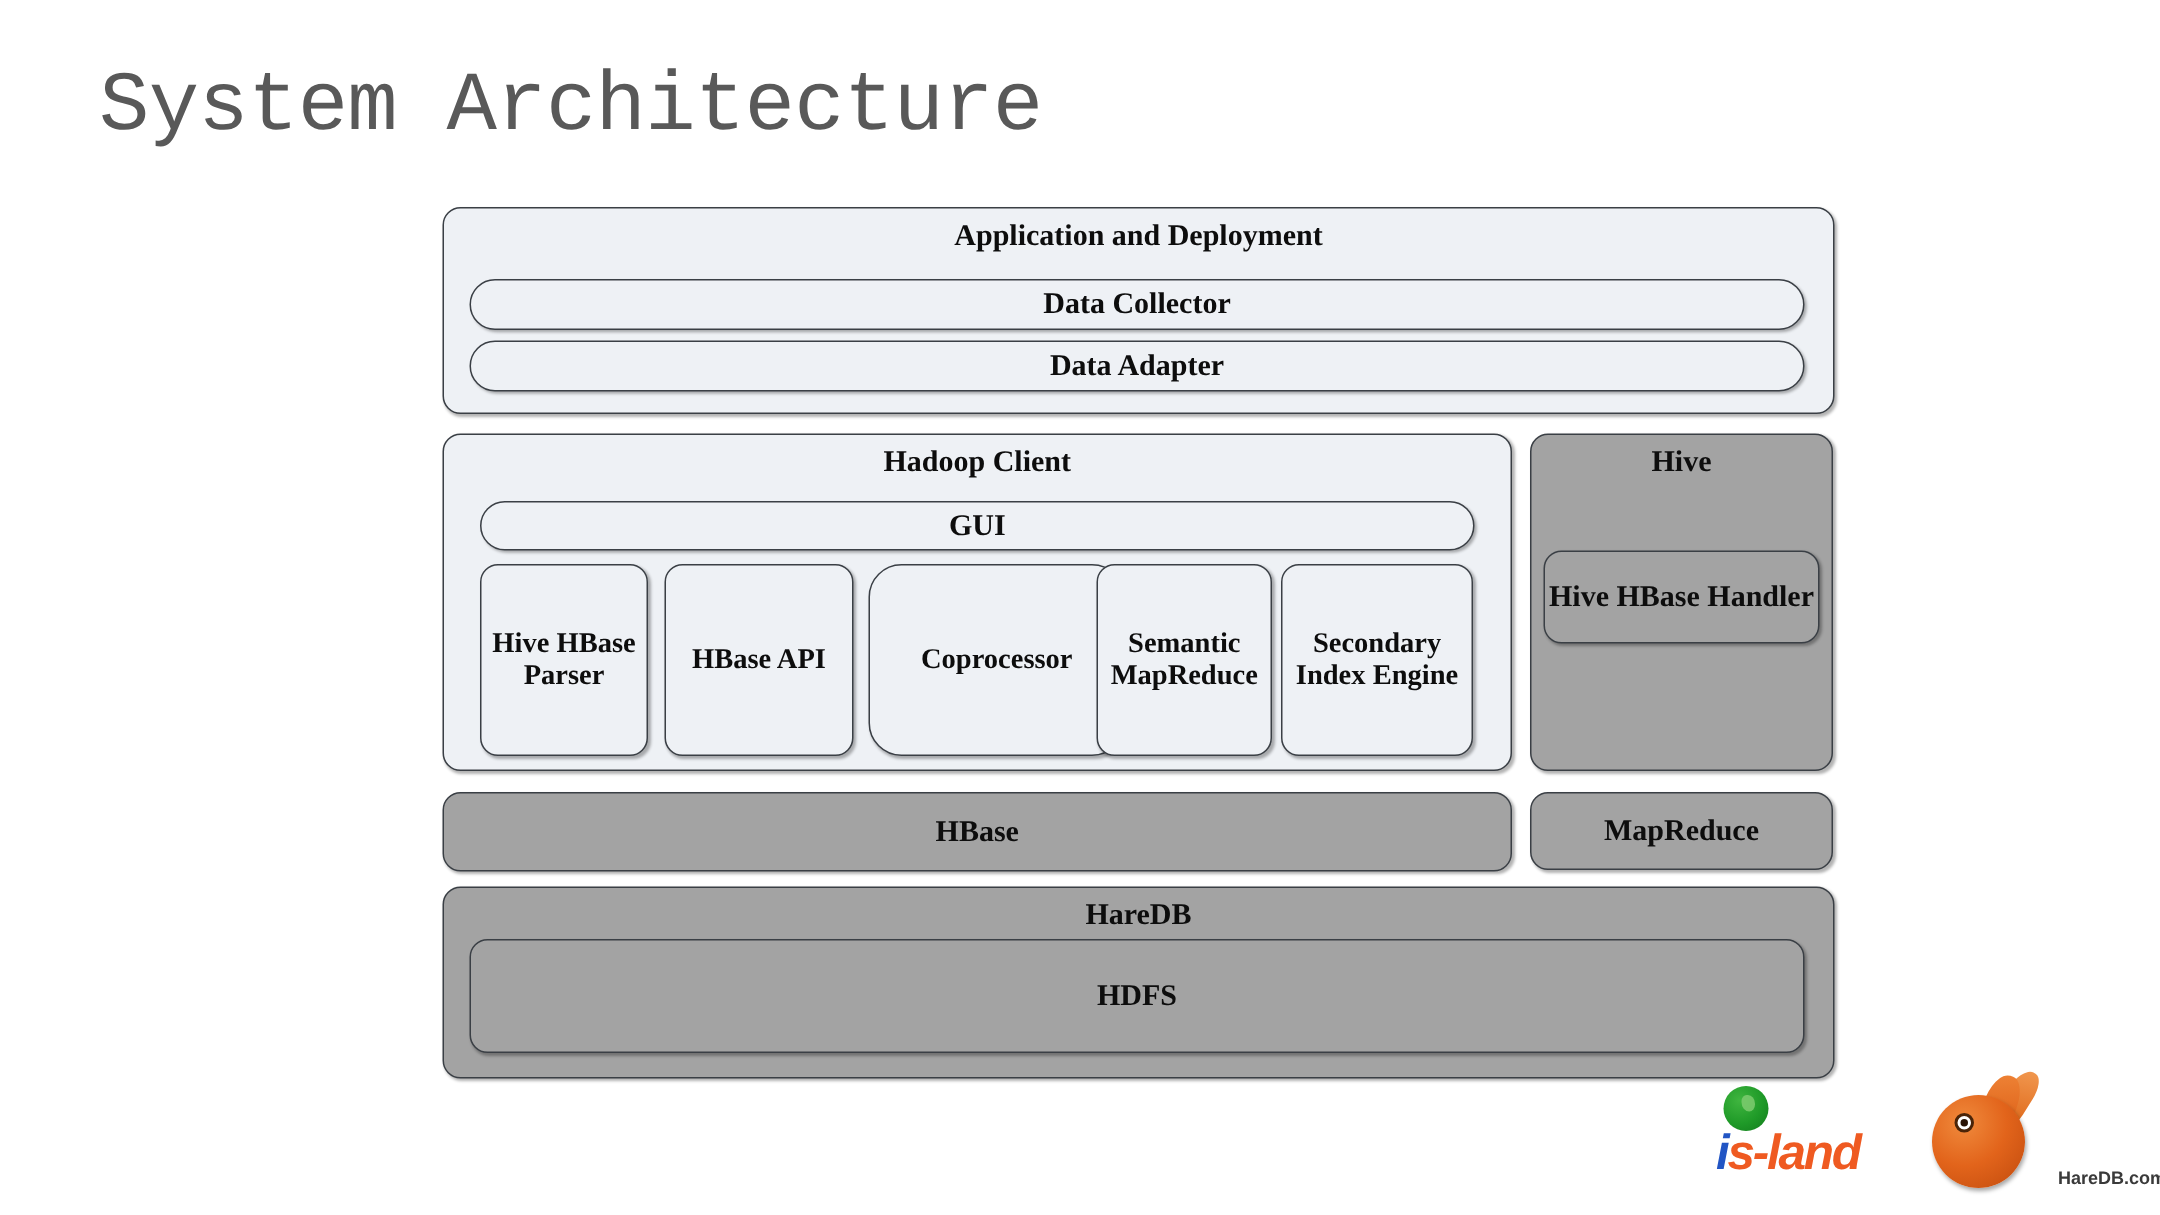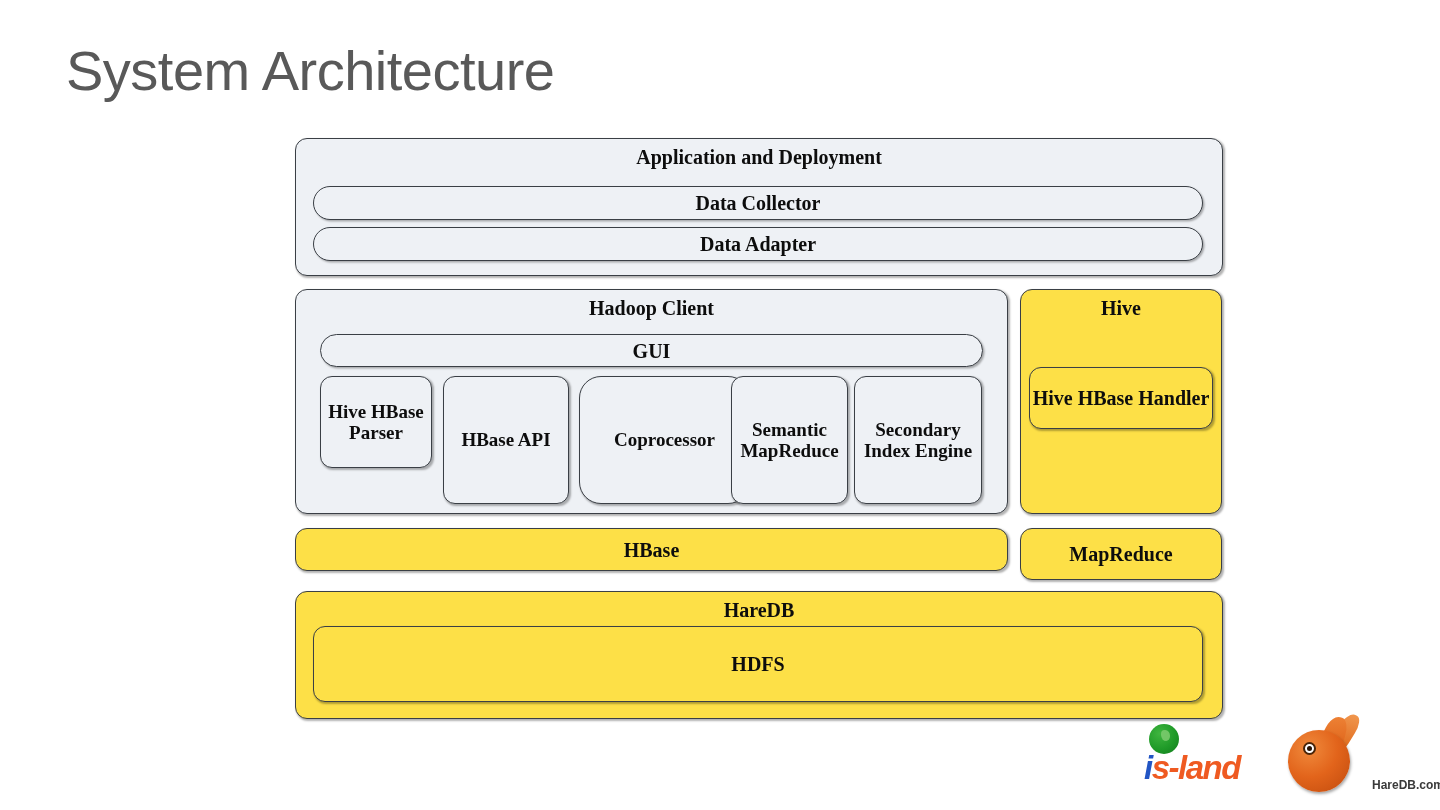--- a/index.html
+++ b/index.html
@@ -13,42 +13,42 @@
     position: relative;
     overflow: hidden;
     font-family: "Liberation Serif", "DejaVu Serif", serif;
   }
 
   
   .slide-title {
     position: absolute;
     left: 66px;
     top: 43px;
-    font-family: Liberation Sans, sans-serif;
+    font-family: Liberation Mono, monospace;
     font-size: 56px;
     font-weight: 400;
     color: #595959;
     letter-spacing: -0.5px;
     line-height: 1;
     white-space: nowrap;
   }
 
   
   .box {
     position: absolute;
     box-sizing: border-box;
     border: 1.4px solid #3a3f45;
     border-radius: 12px;
     box-shadow: 1.5px 1.5px 2px rgba(0,0,0,0.30);
   }
   .box-light {
     background: #eef1f5;
   }
   .box-blue {
-    background: #fde047;
+    background: #a3a3a3;
   }
   .pill {
     border-radius: 22px;
   }
   .lbl {
     position: absolute;
     left: 0;
     right: 0;
     text-align: center;
     font-weight: bold;
@@ -203,21 +203,21 @@
   <div class="lbl lbl-center">Data Adapter</div>
 </div>
 
 <div class="box box-light" style="left:295px; top:289px; width:713px; height:225px;">
   <div class="lbl lbl-top">Hadoop Client</div>
 </div>
 <div class="box box-light pill" style="left:320px; top:334px; width:663px; height:33px;">
   <div class="lbl lbl-center">GUI</div>
 </div>
 
-<div class="box box-light" style="left:320px; top:376px; width:112px; height:92px;padding-left:36px;">
+<div class="box box-light" style="left:320px; top:376px; width:112px; height:128px;padding-left:36px;">
   <div class="lbl lbl-comp">Hive HBase Parser</div>
 </div>
 <div class="box box-light" style="left:443px; top:376px; width:126px; height:128px;">
   <div class="lbl lbl-comp">HBase API</div>
 </div>
 <div class="box box-light" style="left:579px; top:376px; width:171px; height:128px;border-radius:22px;">
   <div class="lbl lbl-comp">Coprocessor</div>
 </div>
 <div class="box box-light" style="left:731px; top:376px; width:117px; height:128px;">
   <div class="lbl lbl-comp">Semantic MapReduce</div>
@@ -226,21 +226,21 @@
   <div class="lbl lbl-comp">Secondary Index Engine</div>
 </div>
 
 <div class="box box-blue" style="left:1020px; top:289px; width:202px; height:225px;">
   <div class="lbl lbl-top">Hive</div>
 </div>
 <div class="box box-blue" style="left:1029px; top:367px; width:184px; height:62px;">
   <div class="lbl lbl-center">Hive HBase Handler</div>
 </div>
 
-<div class="box box-blue" style="left:295px; top:528px; width:713px; height:43px;">
+<div class="box box-blue" style="left:295px; top:528px; width:713px; height:53px;">
   <div class="lbl lbl-center">HBase</div>
 </div>
 <div class="box box-blue" style="left:1020px; top:528px; width:202px; height:52px;">
   <div class="lbl lbl-center">MapReduce</div>
 </div>
 
 <div class="box box-blue" style="left:295px; top:591px; width:928px; height:128px;">
   <div class="lbl lbl-top">HareDB</div>
 </div>
 <div class="box box-blue" style="left:313px; top:626px; width:890px; height:76px;">

